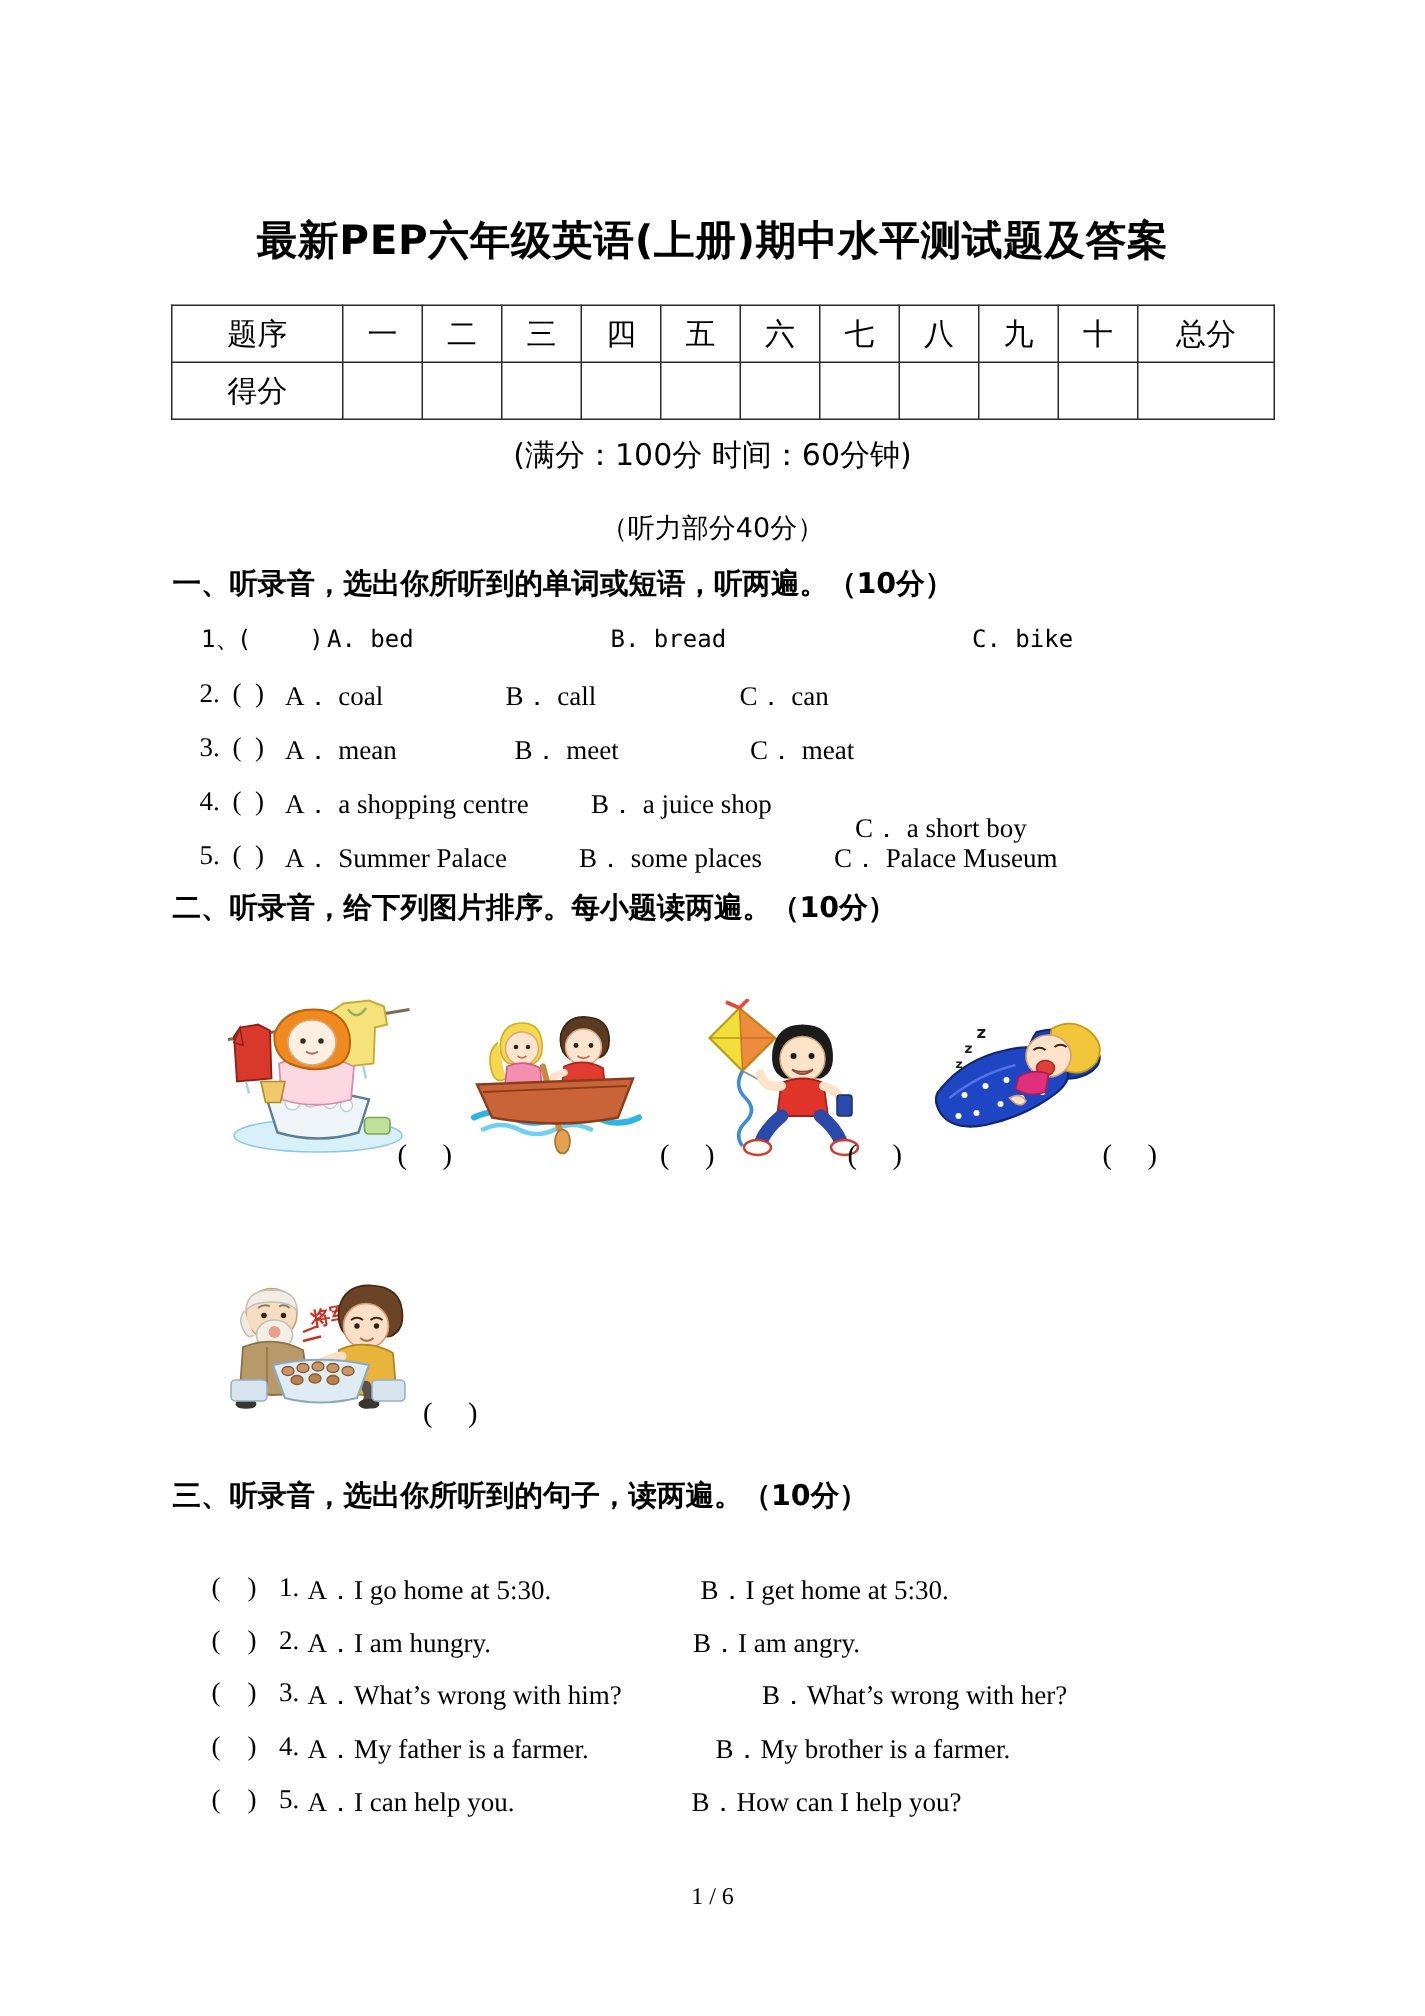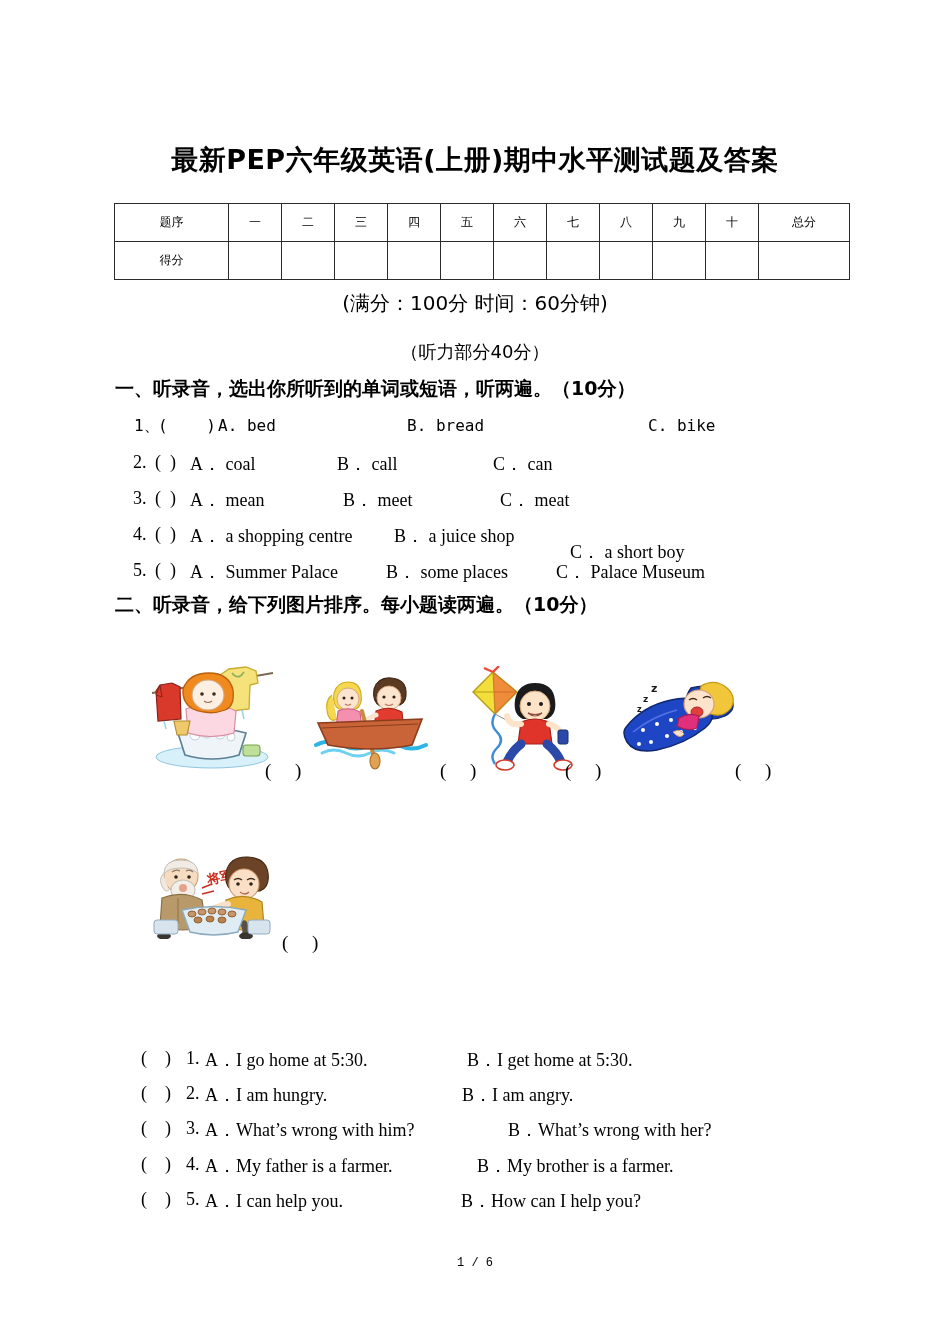--- a/index.html
+++ b/index.html
@@ -45,21 +45,21 @@
     width: 722px;
     border-collapse: collapse;
     table-layout: fixed;
   }
   .score-table td {
     border: 1px solid #2b2b2b;
     height: 37px;
     text-align: center;
     vertical-align: middle;
     font-family: "DejaVu Sans", "Liberation Sans", sans-serif;
-    font-size: 12px;
+    font-size: 20px;
     padding: 0;
   }
   .score-table td.label-col { width: 113px; }
   .score-table td.num-col   { width: 52px; }
   .score-table td.total-col { width: 90px; }
 
   
   .meta-line {
     position: absolute;
     left: 0;
@@ -120,22 +120,22 @@
     white-space: pre;
   }
 
   
   .footer {
     position: absolute;
     left: 0;
     top: 1240px;
     width: 950px;
     text-align: center;
-    font-family: Liberation Mono, monospace;
-    font-size: 12px;
+    font-family: Liberation Serif, serif;
+    font-size: 16px;
   }
 </style>
 </head>
 <body>
 
 <div class="page">
 
   <div class="doc-title">最新PEP六年级英语(上册)期中水平测试题及答案</div>
 
   <table class="score-table">
@@ -423,20 +423,21 @@
         <ellipse cx="74" cy="58" rx="4" ry="3" fill="#c9956a"></ellipse>
         <ellipse cx="84" cy="60" rx="4" ry="3" fill="#c9956a"></ellipse>
         <ellipse cx="50" cy="66" rx="4" ry="3" fill="#b9824f"></ellipse>
         <ellipse cx="62" cy="65" rx="4" ry="3" fill="#b9824f"></ellipse>
         <ellipse cx="74" cy="66" rx="4" ry="3" fill="#b9824f"></ellipse>
       </g>
     </svg>
   </div>
   <span class="paren" style="left:282px; top:916px;">(     )</span>
 
+  <div class="section-heading" id="sec3-heading">三、听录音，选出你所听到的句子，读两遍。（10分）</div>
 
   <div class="qrow serif-row" style="top:1032px;">
     <span class="seg" style="left:141px;">(    )</span>
     <span class="seg" style="left:186px;">1.</span>
     <span class="seg" style="left:205px;">A．I go home at 5:30.</span>
     <span class="seg" style="left:467px;">B．I get home at 5:30.</span>
   </div>
 
   <div class="qrow serif-row" style="top:1067px;">
     <span class="seg" style="left:141px;">(    )</span>

